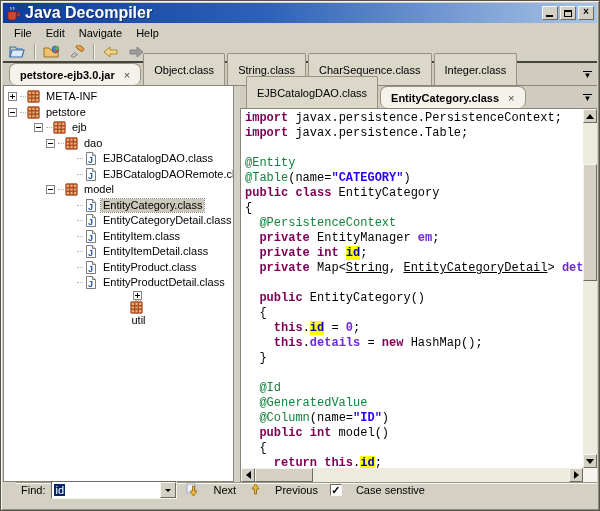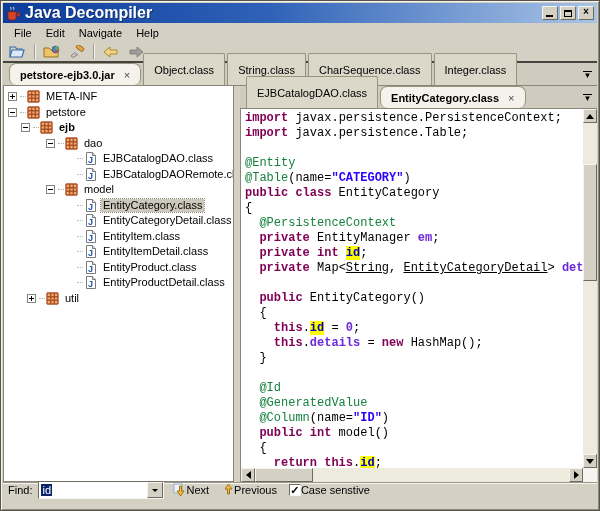--- a/index.html
+++ b/index.html
@@ -82,28 +82,28 @@
   .tri.u{border-bottom:5px solid #000;margin-top:-4px;}
   .tri.d{border-top:5px solid #000;margin-bottom:-4px;}
   .tri.l{border-right:5px solid #000;margin-left:-4px;}
   .tri.r{border-left:5px solid #000;margin-right:-4px;}
   .sb-thumb-v{position:absolute;right:0;width:14px;top:55px;height:117px;background:#d4d0c4;
     border:1px solid;border-color:#f6f4ee #6e6b60 #6e6b60 #f6f4ee;}
   .sb-thumb-h{position:absolute;top:0;left:14px;width:58px;height:14px;background:#d4d0c4;
     border:1px solid;border-color:#f6f4ee #6e6b60 #6e6b60 #f6f4ee;}
   
   .findbar{height:14px;display:flex;align-items:center;font-size:11px;color:#000;
-    border-top:1px solid #9a968a;box-shadow:inset 0 1px 0 #f6f4ee;padding:4px 5px;gap:6px;}
+    border-top:1px solid #9a968a;box-shadow:inset 0 1px 0 #f6f4ee;padding:4px 5px;gap:6px;margin-left:13px;}
   .combo{width:126px;height:18px;background:#fff;border:1px solid;position:relative;
     border-color:#6e6b60 #f6f4ee #f6f4ee #6e6b60;display:flex;align-items:center;padding-left:2px;}
   .combo .qtext{background:#0a246a;color:#fff;font-size:11px;padding:0 1px;}
   .combo-btn{position:absolute;right:0;top:0;width:16px;height:16px;background:#d4d0c4;
     border:1px solid;border-color:#f6f4ee #6e6b60 #6e6b60 #f6f4ee;
     display:flex;align-items:center;justify-content:center;}
-  .find-btn{display:flex;align-items:center;gap:0;padding:1px 3px;}
+  .find-btn{display:flex;align-items:center;gap:14px;padding:1px 3px;}
   .cb{width:12px;height:12px;background:#fff;border:1px solid;
     border-color:#6e6b60 #f6f4ee #f6f4ee #6e6b60;display:flex;align-items:center;
     justify-content:center;font-size:11px;font-weight:bold;line-height:10px;color:#000;}
 </style>
 </head>
 <body>
 
 <div class="window">
 
   <div class="titlebar">
@@ -205,21 +205,21 @@
           <span class="texp">
             <i class="h"></i>
           </span>
           <span class="tdots"></span>
           <svg class="tico" viewBox="0 0 13 13">
             <rect x="1" y="1" width="11" height="11" fill="#e8b06a"></rect>
             <path d="M1 1 H12 M1 4.7 H12 M1 8.3 H12 M1 12 H12 M1 1 V12 M4.7 1 V12 M8.3 1 V12 M12 1 V12" stroke="#b0502a" stroke-width="1.4" fill="none"></path>
           </svg>
           <span class="tlabel">petstore</span>
         </div>
-        <div class="trow" style="padding-left: 17px; font-weight: bold;">
+        <div class="trow" style="padding-left: 30px;">
           <span class="texp">
             <i class="h"></i>
           </span>
           <span class="tdots"></span>
           <svg class="tico" viewBox="0 0 13 13">
             <rect x="1" y="1" width="11" height="11" fill="#e8b06a"></rect>
             <path d="M1 1 H12 M1 4.7 H12 M1 8.3 H12 M1 12 H12 M1 1 V12 M4.7 1 V12 M8.3 1 V12 M12 1 V12" stroke="#b0502a" stroke-width="1.4" fill="none"></path>
           </svg>
           <span class="tlabel">ejb</span>
         </div>
@@ -318,21 +318,21 @@
         <div class="trow" style="padding-left: 61px;">
           <span class="texp-sp"></span>
           <span class="tdots"></span>
           <svg class="tico" viewBox="0 0 13 13">
             <path d="M2.5 0.5 H8.5 L11.5 3.5 V12.5 H2.5 Z" fill="#fff" stroke="#7a7a7a" stroke-width="1"></path>
             <path d="M8.5 0.5 V3.5 H11.5" fill="#d8e4f4" stroke="#7a7a7a" stroke-width="1"></path>
             <text x="4" y="10.5" font-family="Liberation Sans,sans-serif" font-size="9" font-weight="bold" fill="#2255bb">J</text>
           </svg>
           <span class="tlabel">EntityProductDetail.class</span>
         </div>
-        <div class="trow" style="padding-left: 23px;">
+        <div class="trow" style="padding-left: 40px; flex-direction: column;">
           <span class="texp">
             <i class="h"></i>
             <i class="v"></i>
           </span>
           <span class="tdots"></span>
           <svg class="tico" viewBox="0 0 13 13">
             <rect x="1" y="1" width="11" height="11" fill="#e8b06a"></rect>
             <path d="M1 1 H12 M1 4.7 H12 M1 8.3 H12 M1 12 H12 M1 1 V12 M4.7 1 V12 M8.3 1 V12 M12 1 V12" stroke="#b0502a" stroke-width="1.4" fill="none"></path>
           </svg>
           <span class="tlabel">util</span>

